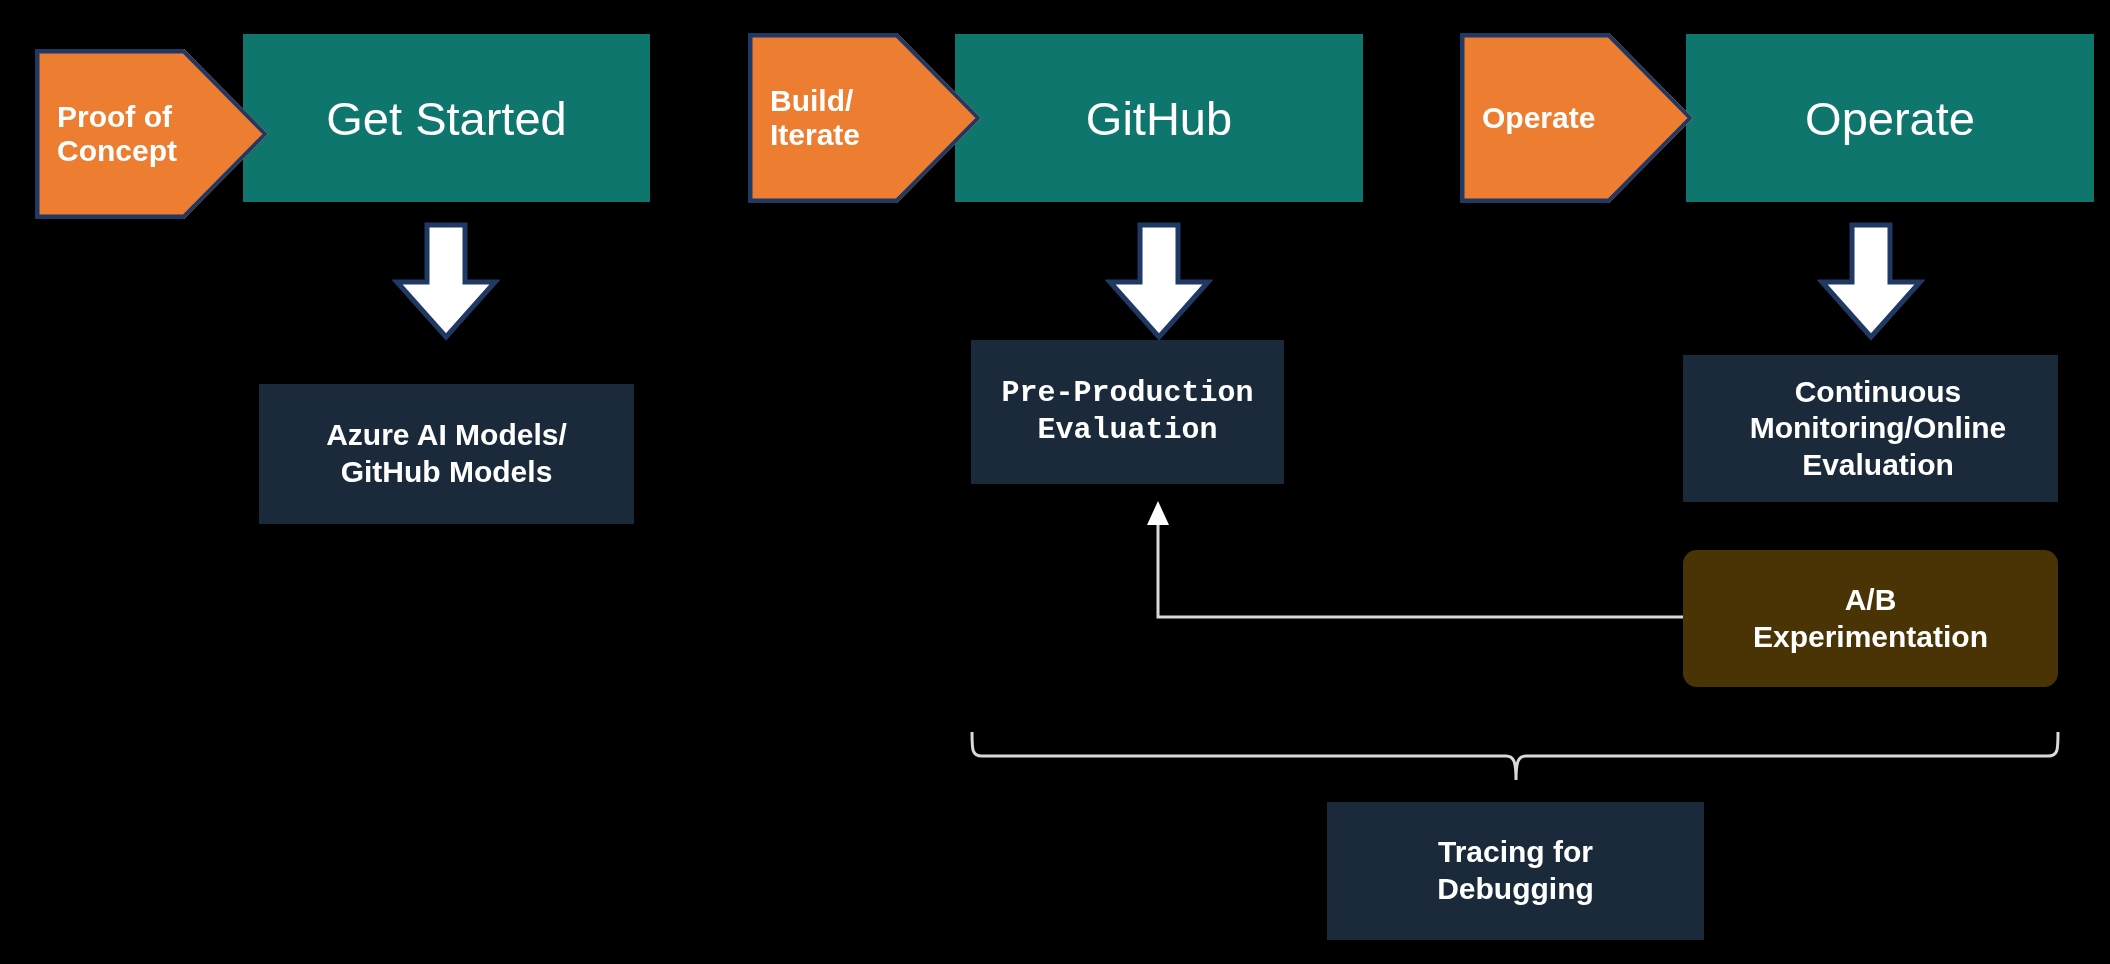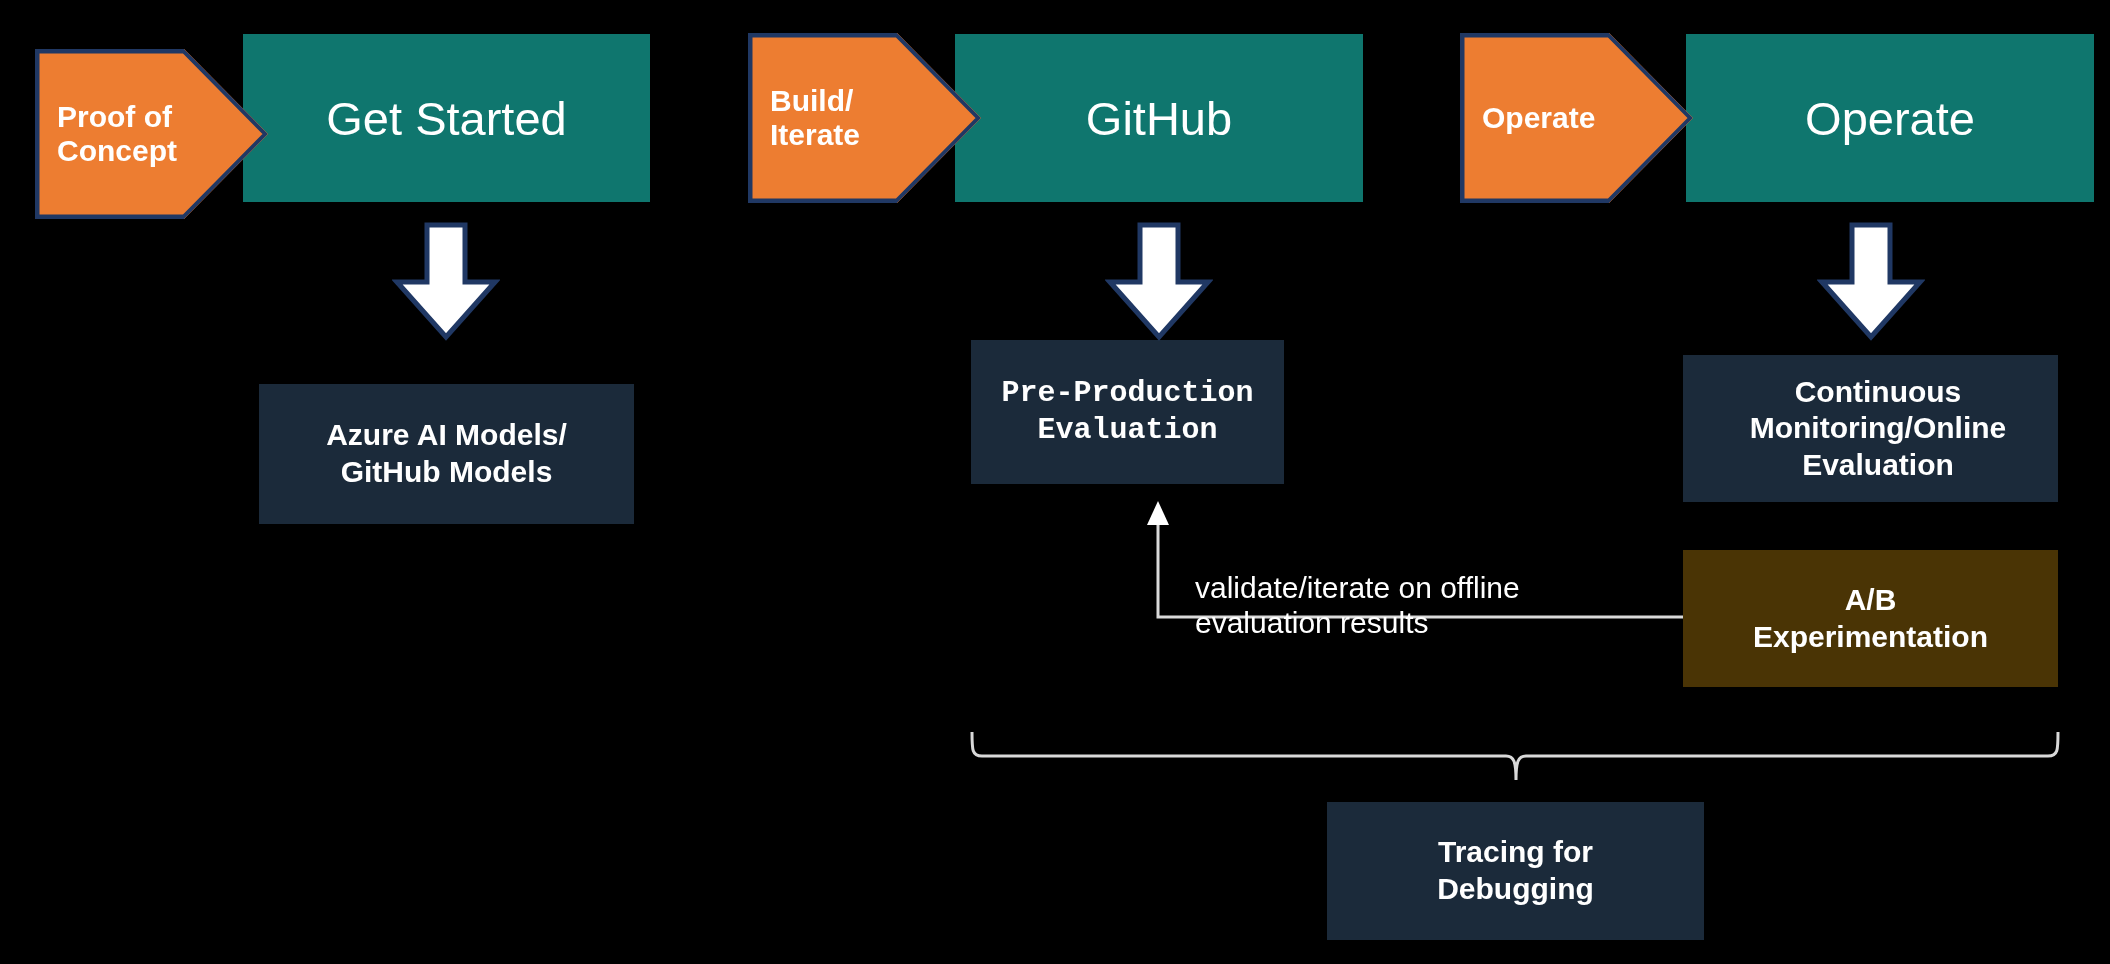--- a/index.html
+++ b/index.html
@@ -88,20 +88,21 @@
     display: flex;
     align-items: center;
     justify-content: center;
     text-align: center;
     font-size: 30px;
     font-weight: bold;
     line-height: 1.22;
     z-index: 3;
     box-sizing: border-box;
     padding: 0 10px;
+    border-radius: 14px;
   }
 
   
   .down-arrow {
     position: absolute;
     z-index: 4;
   }
 
   
   .feedback-svg {
@@ -203,22 +204,20 @@
   <div class="olive-box" style="left:1683px; top:550px; width:375px; height:137px;">
     <span style="white-space:pre-line;">A/B
 Experimentation</span>
   </div>
 
   <svg class="feedback-svg" style="left:1145px; top:495px; width:560px; height:140px;" viewBox="0 0 560 140">
     <path d="M 538 122 L 13 122 L 13 26" fill="none" stroke="#d9d9d9" stroke-width="3"></path>
     <polygon points="13,6 24,30 2,30" fill="#ffffff"></polygon>
   </svg>
 
-  <div class="feedback-label" style="left:1195px; top:570px; width:470px;">validate/iterate on offline
-evaluation results</div>
 
   <svg class="brace-svg" style="left:960px; top:720px; width:1110px; height:70px;" viewBox="0 0 1110 70">
     <path d="M 12 12 C 12 30, 12 36, 22 36 L 546 36 C 554 36, 556 42, 556 60
              C 556 42, 558 36, 566 36 L 1088 36 C 1098 36, 1098 30, 1098 12" fill="none" stroke="#d9d9d9" stroke-width="3" stroke-linecap="butt"></path>
   </svg>
 
   <div class="navy-box" style="left:1327px; top:802px; width:377px; height:138px;">
     <span style="white-space:pre-line;">Tracing for
 Debugging</span>
   </div>

